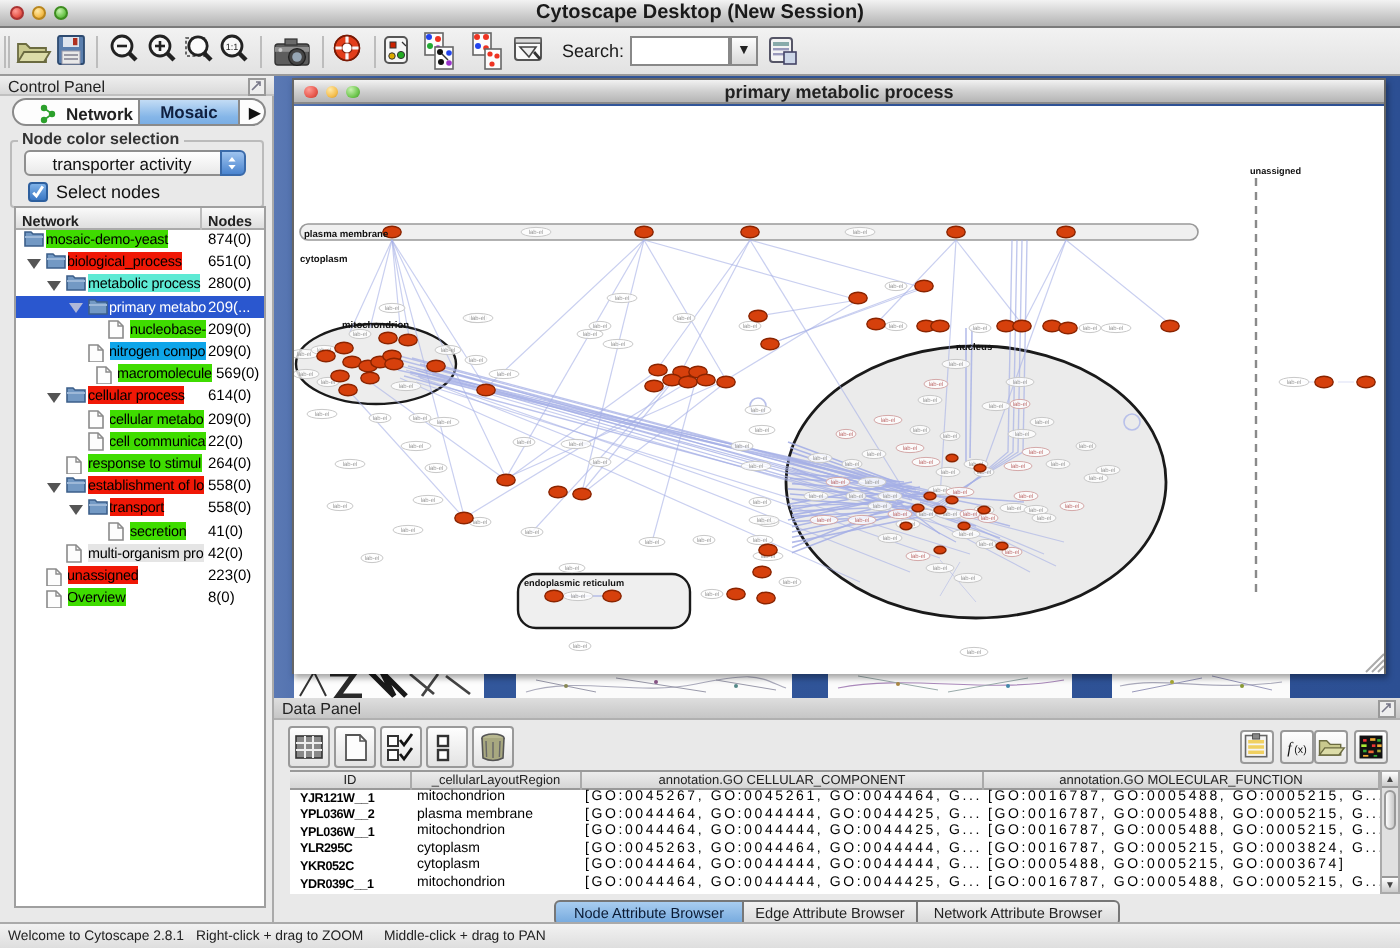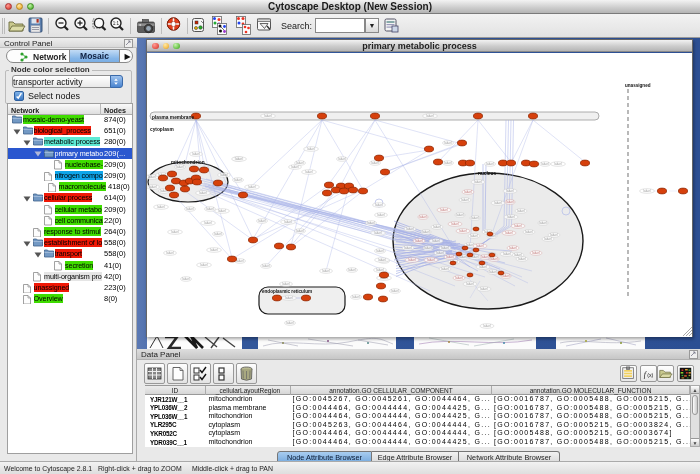--- a/index.html
+++ b/index.html
@@ -148,21 +148,21 @@
    </svg>
    <span class="a" style="left:26px;top:2px;font-size:8.5px;font-weight:bold;color:#222">Network</span>
    <div class="a" style="left:62px;top:0;width:51px;height:14px;background:linear-gradient(#c3dcf5,#85b6e8 60%,#74a9e2);border-left:1px solid #8a8a8a;border-right:1px solid #8a8a8a;text-align:center;font-size:8.5px;font-weight:bold;color:#102040;line-height:13px">Mosaic</div>
    <div class="a" style="left:114px;top:0;width:13px;height:14px;font-size:8px;color:#111;text-align:center;line-height:13px">▶</div>
  </div>
 
  <div class="a" style="left:5px;top:32px;width:127px;height:34px;border:1px solid #bbb;border-radius:2px"></div>
  <span class="a" style="left:9px;top:27px;font-size:8px;font-weight:bold;color:#333;background:#e9e9e9;padding:0 2px">Node color selection</span>
 
  <div class="a" style="left:12px;top:37px;width:110px;height:13px;background:linear-gradient(#fff,#e9e9e9);border:1px solid #8f8f8f;border-radius:3px">
-   <div class="a" style="left:0;top:0;width:96px;font-size:8.5px;color:#111;line-height:12px">transporter activity</div>
+   <div class="a" style="left:0;top:0;width:96px;text-align:center;font-size:8.5px;color:#111;line-height:12px">transporter activity</div>
    <div class="a" style="left:97px;top:-1px;width:13px;height:13px;background:linear-gradient(#9ec3ef,#4a84cf);border:1px solid #3a6aaa;border-radius:0 3px 3px 0">
      <svg style="display:block" width="11" height="11" viewBox="0 0 11 11">
           <path d="M5 2.5 L6.8 4.8 L3.2 4.8 Z" fill="#fff"></path>
           <path d="M5 8.8 L6.8 6.5 L3.2 6.5 Z" fill="#fff"></path>
         </svg>
    </div>
  </div>
 
  <div class="a" style="left:14px;top:53px;width:10px;height:10px;background:linear-gradient(#7fb2e8,#3a77c4);border:1px solid #2d5f9e;border-radius:2px">
    <svg style="display:block" width="8" height="8" viewBox="0 0 10 10">
@@ -233,21 +233,21 @@
       </svg>
       <div class="a" style="left:46.5px;top:0.6px;width:48.5px;overflow:hidden;white-space:nowrap;font-size:7.2px;letter-spacing:-0.1px;color:#000"><span style="background:#0ea5e9">nitrogen compo</span></div>
       <span class="a" style="left:96px;top:0.6px;font-size:7.5px;color:#000">209(0)</span>
     </div>
     <div class="a" style="left:4px;top:77.7px;width:126px;height:11.2px;">
       <svg class="a" style="left:35.5px;top:1px" width="8" height="9.5" viewBox="0 0 8 9.5">
         <path d="M0.5 0.5 L5 0.5 L7.5 3 L7.5 9 L0.5 9 Z" fill="#fdfdfd" stroke="#8a8a8a" stroke-width="0.8"></path>
         <path d="M5 0.5 L5 3 L7.5 3" fill="none" stroke="#8a8a8a" stroke-width="0.7"></path>
       </svg>
       <div class="a" style="left:46.5px;top:0.6px;width:48.5px;overflow:hidden;white-space:nowrap;font-size:7.2px;letter-spacing:-0.1px;color:#000"><span style="background:#3fdc00">macromolecule</span></div>
-      <span class="a" style="left:96px;top:0.6px;font-size:7.5px;color:#000">418(0)</span>
+      <span class="a" style="left:96px;top:0.6px;font-size:7.5px;color:#000">569(0)</span>
     </div>
     <div class="a" style="left:0;top:88.9px;width:126px;height:11.2px;">
       <svg class="a" style="left:15.0px;top:3px" width="8" height="6">
         <path d="M0.5 0.5 L7.5 0.5 L4 5.5 Z" fill="#555"></path>
       </svg>
       <svg class="a" style="left:25.0px;top:0.6px" width="10" height="9" viewBox="0 0 10 9">
         <path d="M0.5 2.5 L0.5 1 L3.5 1 L4.5 2 L9.5 2 L9.5 8 L0.5 8 Z" fill="#7399c4" stroke="#3c5f8a" stroke-width="0.8"></path>
         <path d="M0.5 3.5 L9.5 3.5" stroke="#9db8d8" stroke-width="1"></path>
       </svg>
       <div class="a" style="left:36.0px;top:0.6px;width:59.0px;overflow:hidden;white-space:nowrap;font-size:7.2px;letter-spacing:-0.1px;color:#000"><span style="background:#f01806">cellular process</span></div>

